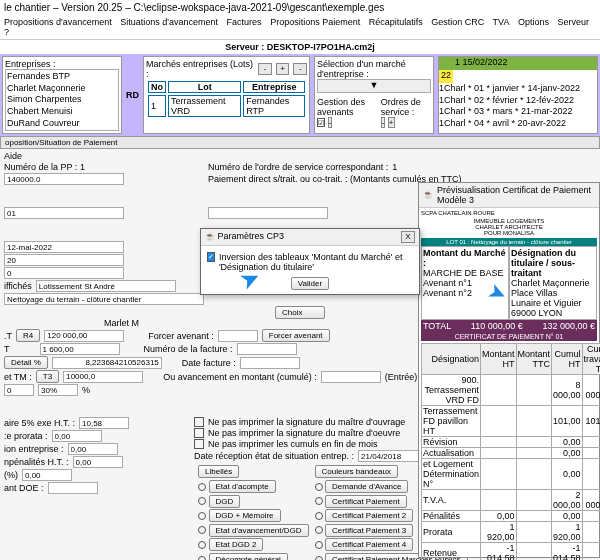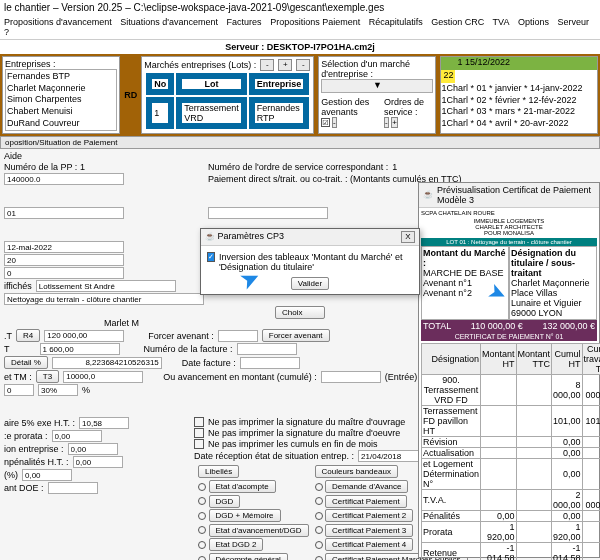--- a/index.html
+++ b/index.html
@@ -1,30 +1,30 @@
 <!DOCTYPE html>
 <html><head>
 <meta charset="utf-8">
 <style>
 * { box-sizing: border-box; font-family: Tahoma, Arial, sans-serif; font-size: 9px; margin: 0; padding: 0; }
 body { background: #f0f0f0; width: 600px; height: 560px; overflow: hidden; position: relative; }
 .title-bar { background: #fff; padding: 2px 4px; font-size: 10px; }
 .menu-bar { background: #fff; padding: 2px 4px; border-bottom: 1px solid #ccc; }
 .menu-bar span { margin-right: 6px; }
 .server-bar { background: #fff; text-align: center; padding: 2px; font-weight: bold; }
-.top-row { display: flex; gap: 4px; padding: 2px; background: #a16207; }
+.top-row { display: flex; gap: 4px; padding: 2px; background: #c4b5fd; }
 .panel { border: 1px solid #999; background: #fff; padding: 2px; }
 .entreprises { width: 120px; }
 .ent-list { border: 1px solid #aaa; font-size: 8px; line-height: 1.3; padding: 1px; }
 .ent-list div { white-space: nowrap; overflow: hidden; }
 .marches { flex: 1; }
 .marches-hd { display: flex; gap: 4px; align-items: center; font-size: 8px; }
 .mini-btn { width: 14px; height: 12px; border: 1px solid #888; background: #e8e8e8; text-align: center; line-height: 10px; font-size: 8px; }
 .marche-tbl { font-size: 8px; }
-.marche-tbl th, .marche-tbl td { border: 6px solid #0369a1; padding: 0 2px; }
+.marche-tbl th, .marche-tbl td { border: 1px solid #0369a1; padding: 0 2px; }
 .sel-marche { width: 120px; }
 .sel-drop { width: 100%; border: 1px solid #aaa; height: 14px; background: #eee; text-align: center; }
 .avenants { width: 160px; }
 .yellow { background: #ffeb3b; }
 .green { background: #7cb342; }
 .os-list { font-size: 8px; line-height: 1.3; }
 .os-list div { white-space: nowrap; overflow: hidden; }
 
 .pp-title { background: #e8e8e8; padding: 1px 4px; font-size: 8px; border: 1px solid #999; }
 .main-form { padding: 2px 4px; background: #f5f5f5; font-size: 8px; position: relative; }
@@ -129,21 +129,21 @@
         <div>Ordres de service :</div>
         <span class="mini-btn">-</span>
         <span class="mini-btn">+</span>
       </div>
     </div>
   </div>
 
   <div class="panel avenants" style="padding:0">
     <div style="display:flex">
       <div class="green" style="width:14px;height:13px"></div>
-      <div class="green" style="flex:1;height:13px;padding:0 2px">1 15/12/2022</div>
+      <div class="green" style="flex:1;height:13px;padding:0 2px">1 15/02/2022</div>
     </div>
     <div style="display:flex">
       <div class="yellow" style="width:14px;height:13px;text-align:center">22</div>
       <div style="flex:1"></div>
     </div>
     <div class="os-list">
       <div>1Charl * 01 * janvier * 14-janv-2022</div>
       <div>1Charl * 02 * février * 12-fév-2022</div>
       <div>1Charl * 03 * mars * 21-mar-2022</div>
       <div>1Charl * 04 * avril * 20-avr-2022</div>
@@ -382,21 +382,21 @@
     <table class="pv-tbl">
       <tbody>
           <tr>
             <th>Désignation</th>
             <th>Montant HT</th>
             <th>Montant TTC</th>
             <th>Cumul HT</th>
             <th>Cumul travaux TTC</th>
           </tr>
       <tr>
-            <td style="text-align:center">900. Terrassement VRD FD</td>
+            <td style="text-align:right">900. Terrassement VRD FD</td>
             <td></td>
             <td></td>
             <td>8 000,00</td>
             <td>8 000,00</td>
           </tr>
       <tr>
             <td style="text-align:left">Terrassement FD pavillon HT</td>
             <td></td>
             <td></td>
             <td>101,00</td>

